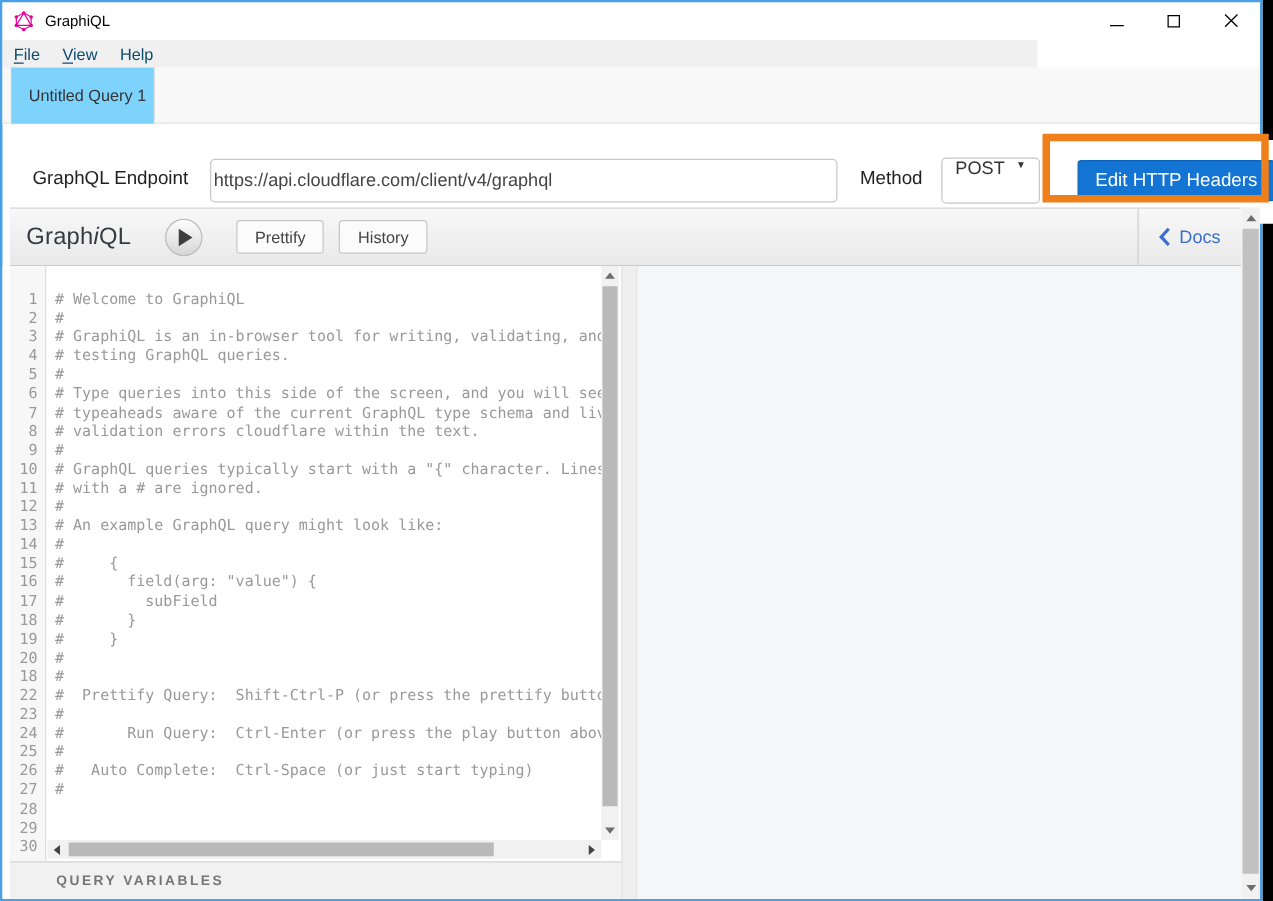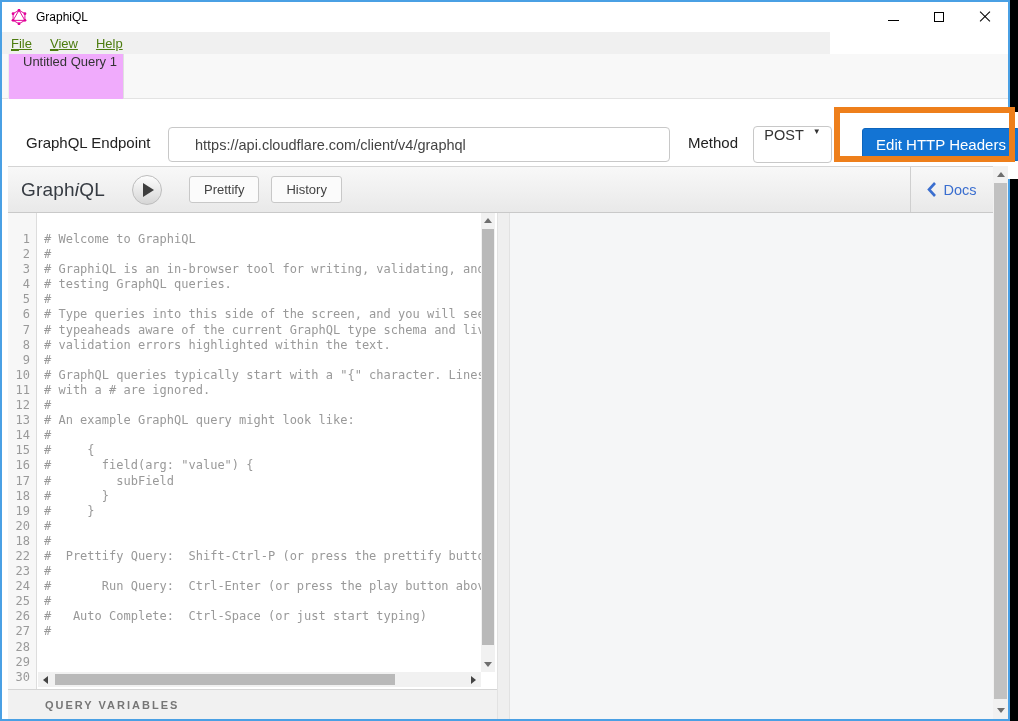--- a/index.html
+++ b/index.html
@@ -19,37 +19,37 @@
   .glyph-min { width:11px; height:1px; background:#000; margin-top:6px; }
   .glyph-max { width:10px; height:10px; border:1px solid #000; }
   .glyph-close { position:relative; width:12px; height:12px; }
   .glyph-close:before, .glyph-close:after { content:""; position:absolute; left:-1px; top:5px;
       width:14px; height:1px; background:#000; }
   .glyph-close:before { transform:rotate(45deg); }
   .glyph-close:after  { transform:rotate(-45deg); }
 
   
   .menubar { position:absolute; left:0; top:30px; width:828px; height:22px;
-             background:#f0f0f0; display:flex; align-items:center; font-size:13px; color:#4d7c0f;text-decoration:underline; }
+             background:#f0f0f0; display:flex; align-items:center; font-size:13px; color:#0c4a6e; }
   .menu-item { padding:0 9px; height:100%; display:flex; align-items:center; }
   .menu-item u { text-decoration:underline; text-underline-offset:2px; }
 
   
   .tabstrip { position:absolute; left:0; top:52px; width:1006px; height:45px;
               background:#f8f8f8; border-bottom:1px solid #e3e3e3; }
-  .tab { position:absolute; left:6px; top:0; width:116px; height:45px; background:#f0abfc;
+  .tab { position:absolute; left:6px; top:0; width:116px; height:45px; background:#7dd3fc;
          border-right:1px solid #e0e0e0; border-left:1px solid #eee;
-         display:flex; padding-left:14px;
+         display:flex; align-items:center; padding-left:14px;
          font-size:13px; color:#333; }
 
   
   .endpoint-row { position:absolute; left:0; top:110px; width:1006px; height:67px; background:#fff;margin-left:16px; }
   .ep-label { position:absolute; left:8px; top:22px; font-size:15px; color:#222; }
   .ep-input { position:absolute; left:150px; top:15px; width:502px; height:35px;
-              border:1px solid #c8c8c8; border-radius:4px; padding:0 26px;
+              border:1px solid #c8c8c8; border-radius:4px; padding:0 2px;
               font-size:14.5px; color:#444; font-family:"Liberation Sans", sans-serif; background:#fff; }
   .method-label { position:absolute; left:670px; top:22px; font-size:15px; color:#222; }
   .method-select { position:absolute; left:735px; top:14px; width:79px; height:37px;
                    border:1px solid #c8c8c8; border-radius:4px; background:#fff;
                    display:flex; align-items:flex-start; justify-content:center; gap:9px;
                    font-size:14.5px; color:#333; }
   .method-caret { font-size:8px; color:#333; }
   .headers-btn { position:absolute; left:844px; top:16px; width:158px; height:33px;
                  border:1px solid #0d65bd; border-radius:3px; background:#1374d4; color:#fff;
                  font-size:15px; font-weight:400; font-family:"Liberation Sans", sans-serif;
@@ -237,21 +237,21 @@
           <div class="ln">30</div>
         </div>
       <div class="code-area">
           <div class="cl"># Welcome to GraphiQL</div>
           <div class="cl">#</div>
           <div class="cl"># GraphiQL is an in-browser tool for writing, validating, and</div>
           <div class="cl"># testing GraphQL queries.</div>
           <div class="cl">#</div>
           <div class="cl"># Type queries into this side of the screen, and you will see</div>
           <div class="cl"># typeaheads aware of the current GraphQL type schema and liv</div>
-          <div class="cl"># validation errors highlighted within the text.</div>
+          <div class="cl"># validation errors cloudflare within the text.</div>
           <div class="cl">#</div>
           <div class="cl"># GraphQL queries typically start with a "{" character. Lines</div>
           <div class="cl"># with a # are ignored.</div>
           <div class="cl">#</div>
           <div class="cl"># An example GraphQL query might look like:</div>
           <div class="cl">#</div>
           <div class="cl">#     {</div>
           <div class="cl">#       field(arg: "value") {</div>
           <div class="cl">#         subField</div>
           <div class="cl">#       }</div>

